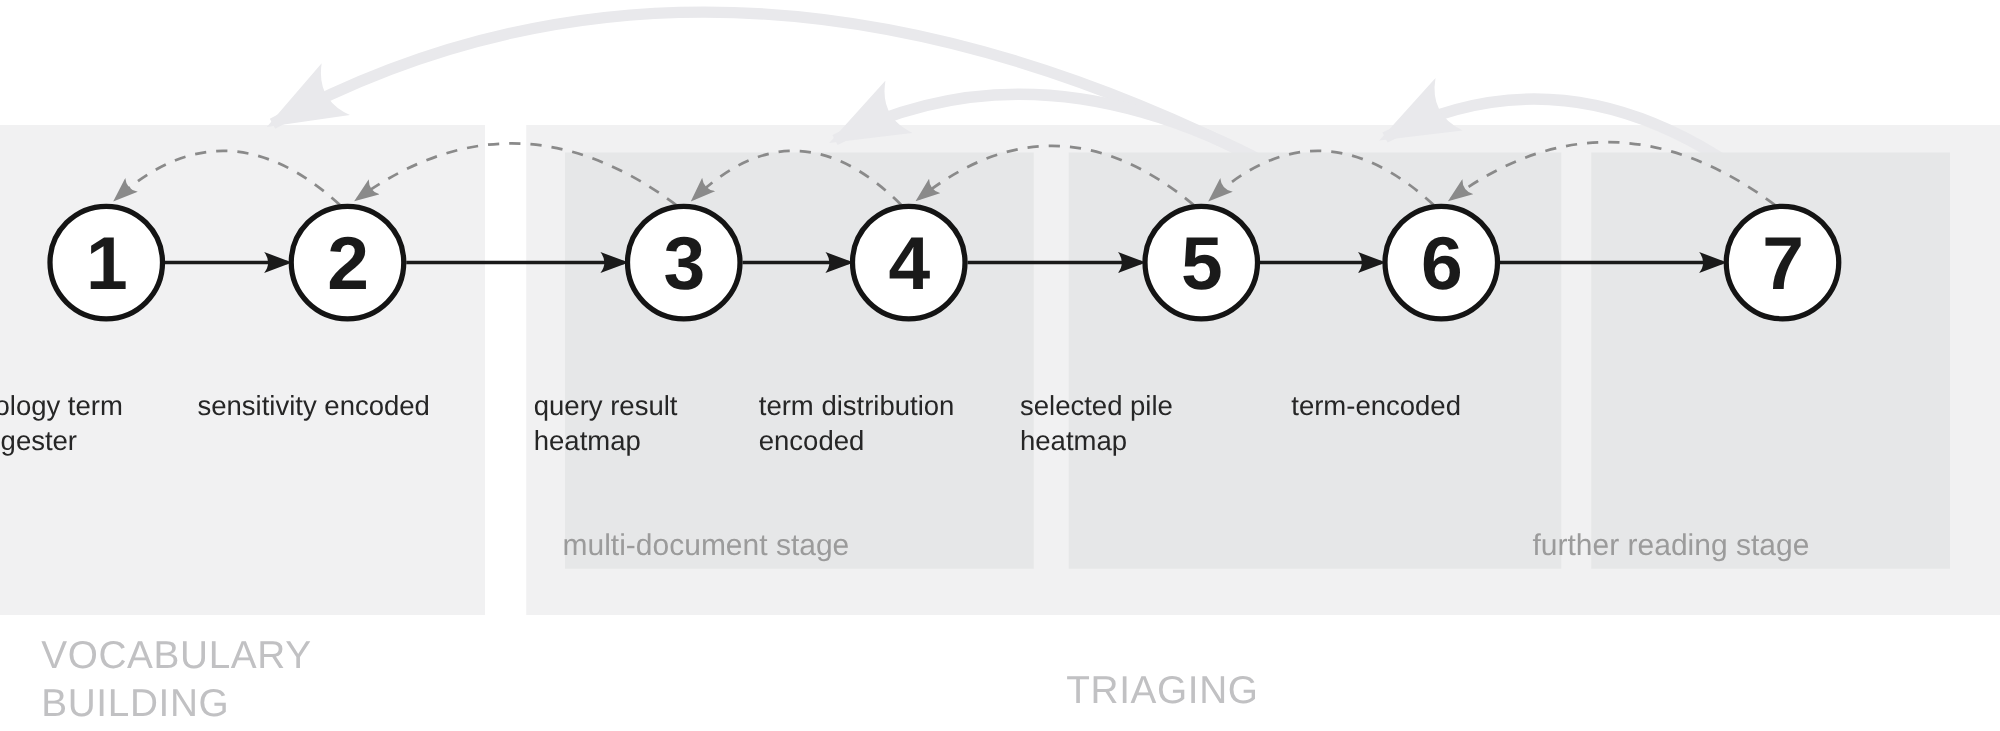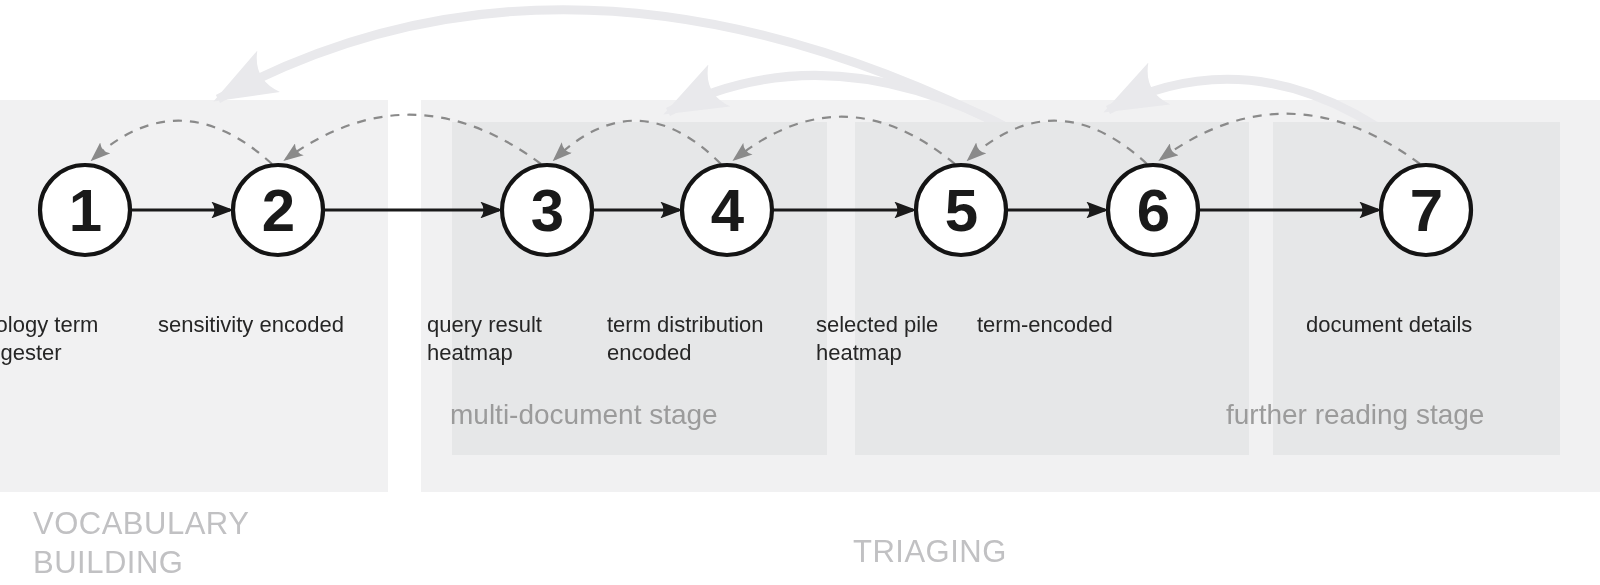--- a/index.html
+++ b/index.html
@@ -15,22 +15,22 @@
     position:absolute;width:90px;height:90px;
     display:flex;align-items:center;justify-content:center;
     font-size:60px;font-weight:700;color:#1a1a1a;
     letter-spacing:-1px;
   }
   .step-label{
     position:absolute;width:240px;top:311px;
     font-size:22px;line-height:28px;color:#262626;
   }
   .stage-label{
-    position:absolute;width:380px;top:400px;
-    font-size:28px;line-height:30px;color:#9b9b9b;
+    position:absolute;width:380px;top:422px;
+    font-size:24px;line-height:30px;color:#9b9b9b;
   }
   .phase-label{
     position:absolute;width:320px;
     font-size:31px;line-height:39px;color:#c1c1c3;
     letter-spacing:0.5px;
   }
 </style>
 </head>
 <body>
 
@@ -111,26 +111,22 @@
     <div>heatmap</div>
   </div>
   <div class="step-label" style="left:607px">
     <div>term distribution</div>
     <div>encoded</div>
   </div>
   <div class="step-label" style="left:816px">
     <div>selected pile</div>
     <div>heatmap</div>
   </div>
-  <div class="step-label" style="left:977px">
+  <div class="step-label" style="left:1033px">
     <div>term-encoded</div>
-  </div>
-  <div class="step-label" style="left:1306px">
-    <div>document details</div>
-    <div></div>
   </div>
 
   <div class="stage-label" style="left:450px">multi-document stage</div>
   <div class="stage-label" style="left:1226px">further reading stage</div>
 
   <div class="phase-label" style="left:33px;top:504px">
     <div>VOCABULARY</div>
     <div>BUILDING</div>
   </div>
   <div class="phase-label" style="left:853px;top:532px">

